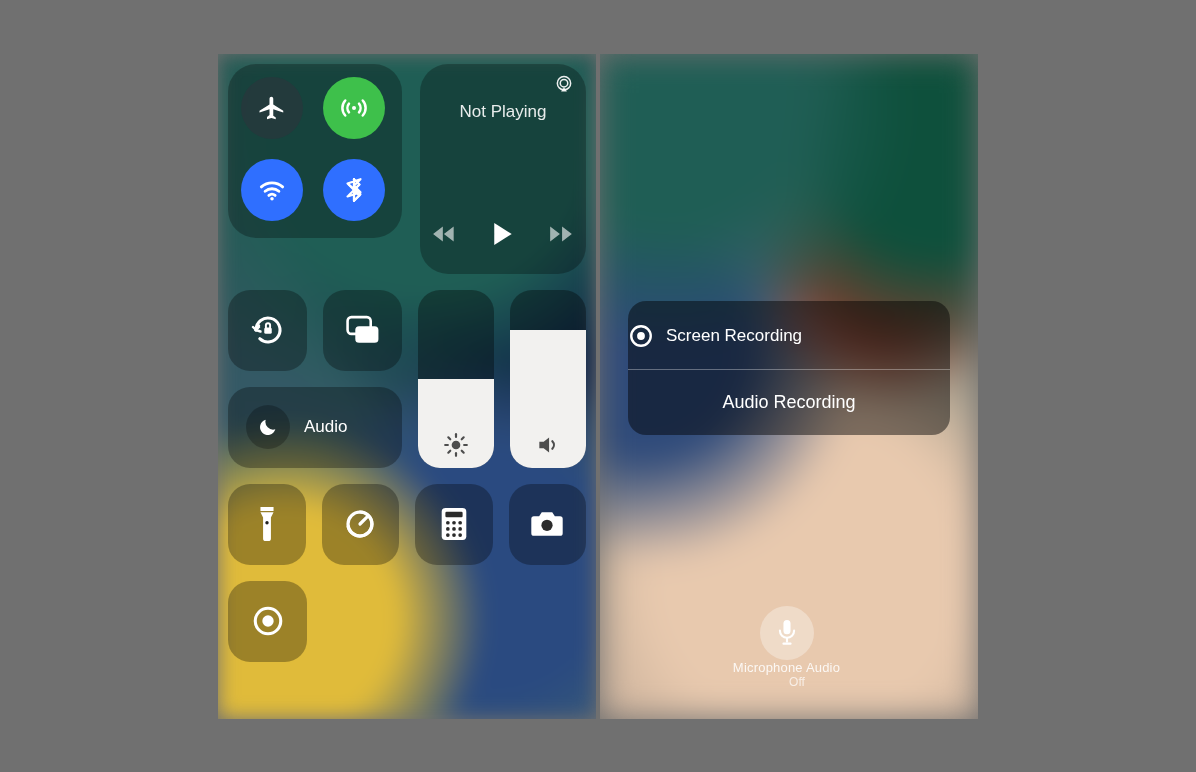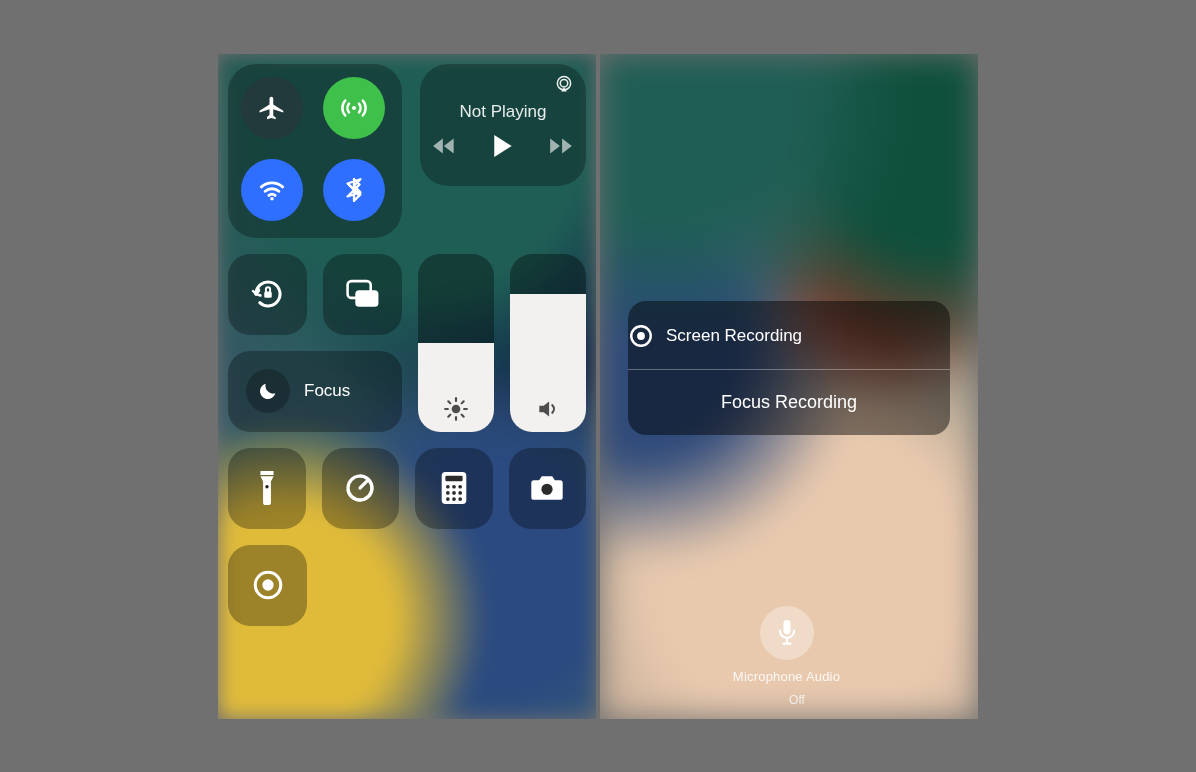--- a/index.html
+++ b/index.html
@@ -53,21 +53,21 @@
   .conn-panel { width: 174px; height: 174px; padding: 13px; display: grid; grid-template-columns: 1fr 1fr; grid-template-rows: 1fr 1fr; gap: 16px; }
   .round {
     width: 62px; height: 62px; border-radius: 50%;
     display: flex; align-items: center; justify-content: center;
     color: #fff;
   }
   .round.grey { background: rgba(40,55,60,0.75); }
   .round.green{ background: #3ec04b; }
   .round.blue { background: #2f6fff; }
 
-  .media-panel { flex: 1; height: 122px; padding: 14px 10px 12px; display: flex; flex-direction: column; align-items: center; }
+  .media-panel { flex: 1; height: 210px; padding: 14px 10px 12px; display: flex; flex-direction: column; align-items: center; }
   .airplay-corner { position: absolute; top: 10px; right: 12px; color: rgba(255,255,255,0.92); }
   .media-title { color: rgba(255,255,255,0.9); font-size: 17px; margin-top: 24px; font-weight: 400; }
   .media-controls { margin-top: auto; display: flex; align-items: center; gap: 34px; padding-bottom: 16px; color: rgba(255,255,255,0.6); }
   .media-controls .play { color: #fff; }
 
   .cc-row2 { display: flex; gap: 16px; height: 178px; margin-bottom: 16px; }
   .left-col { display: flex; flex-direction: column; gap: 16px; width: 174px; }
   .lock-row { display: flex; gap: 16px; height: 81px; }
   .tile-sq { width: 79px; height: 81px; border-radius: 22px; background: rgba(0,0,0,0.30); display: flex; align-items: center; justify-content: center; color: #fff; }
   .focus-tile { height: 81px; border-radius: 22px; background: rgba(0,0,0,0.30); display: flex; align-items: center; gap: 14px; padding: 0 18px; color: #fff; }
@@ -88,21 +88,21 @@
   .sheet {
     position: absolute; left: 28px; right: 28px; top: 247px;
     border-radius: 18px; background: rgba(0,0,0,0.46);
     overflow: hidden;
   }
   .sheet-top { display:flex; flex-direction:row; align-items:center; padding: 22px 0 20px; gap: 12px; }
   .sheet-title { color: #fff; font-size: 17px; font-weight: 500; }
   .sheet-divider { height:1px; background: rgba(255,255,255,0.33); }
   .sheet-action { text-align:center; padding: 22px 0; color: #fff; font-size: 18px;}
 
-  .mic-block { position: absolute; left: 0; right: 5px; top: 552px; display:flex; flex-direction:column; align-items:center; gap: 9px; color: rgba(255,255,255,0.86);}
+  .mic-block { position: absolute; left: 0; right: 5px; top: 552px; display:flex; flex-direction:column; align-items:center; color: rgba(255,255,255,0.86);}
   .mic-circle { width: 54px; height: 54px; border-radius: 50%; background: rgba(255,255,255,0.33); display:flex; align-items:center; justify-content:center; color: rgba(255,255,255,0.92);}
   .mic-label { font-size: 13px; letter-spacing: .2px;}
   .mic-state  { font-size: 12px; color: rgba(255,255,255,0.7); margin-left: 21px;}
 
   svg { display: block; }
 </style>
 </head>
 <body>
 
 <div class="device-row">
@@ -194,21 +194,21 @@
                   <rect x="8" y="9" width="18" height="13" rx="3" fill="#fff" stroke="none"></rect>
                 </svg>
             </div>
           </div>
           <div class="focus-tile">
             <span class="moon-wrap">
               <svg width="22" height="22" viewBox="0 0 24 24" fill="#fff">
                   <path d="M20 14.5A8.5 8.5 0 0 1 9.5 4 8.5 8.5 0 1 0 20 14.5z"></path>
                 </svg>
             </span>
-            <span class="focus-label">Focus</span>
+            <span class="focus-label">Audio</span>
           </div>
         </div>
 
         <div class="sliders">
           <div class="slider bright">
             <div class="fill"></div>
             <div class="icon-bot">
               <svg width="26" height="26" viewBox="0 0 24 24" fill="#4d4d4d">
                   <circle cx="12" cy="12" r="4"></circle>
                   <g stroke="#4d4d4d" stroke-width="2" stroke-linecap="round">
@@ -290,21 +290,21 @@
 
     <div class="sheet">
       <div class="sheet-top">
         <svg width="26" height="26" viewBox="0 0 24 24" fill="none" stroke="#fff" stroke-width="2.2">
             <circle cx="12" cy="12" r="9"></circle>
             <circle cx="12" cy="12" r="3.6" fill="#fff" stroke="none"></circle>
           </svg>
         <div class="sheet-title">Screen Recording</div>
       </div>
       <div class="sheet-divider"></div>
-      <div class="sheet-action">Focus Recording</div>
+      <div class="sheet-action">Audio Recording</div>
     </div>
 
     <div class="mic-block">
       <div class="mic-circle">
         <svg width="22" height="26" viewBox="0 0 16 22" fill="#fff">
             <rect x="5" y="0" width="6" height="12" rx="3"></rect>
             <path d="M2 9a6 6 0 0 0 12 0" fill="none" stroke="#fff" stroke-width="1.8" stroke-linecap="round"></path>
             <line x1="8" y1="15" x2="8" y2="19" stroke="#fff" stroke-width="1.8"></line>
             <line x1="5" y1="20" x2="11" y2="20" stroke="#fff" stroke-width="1.8" stroke-linecap="round"></line>
           </svg>

